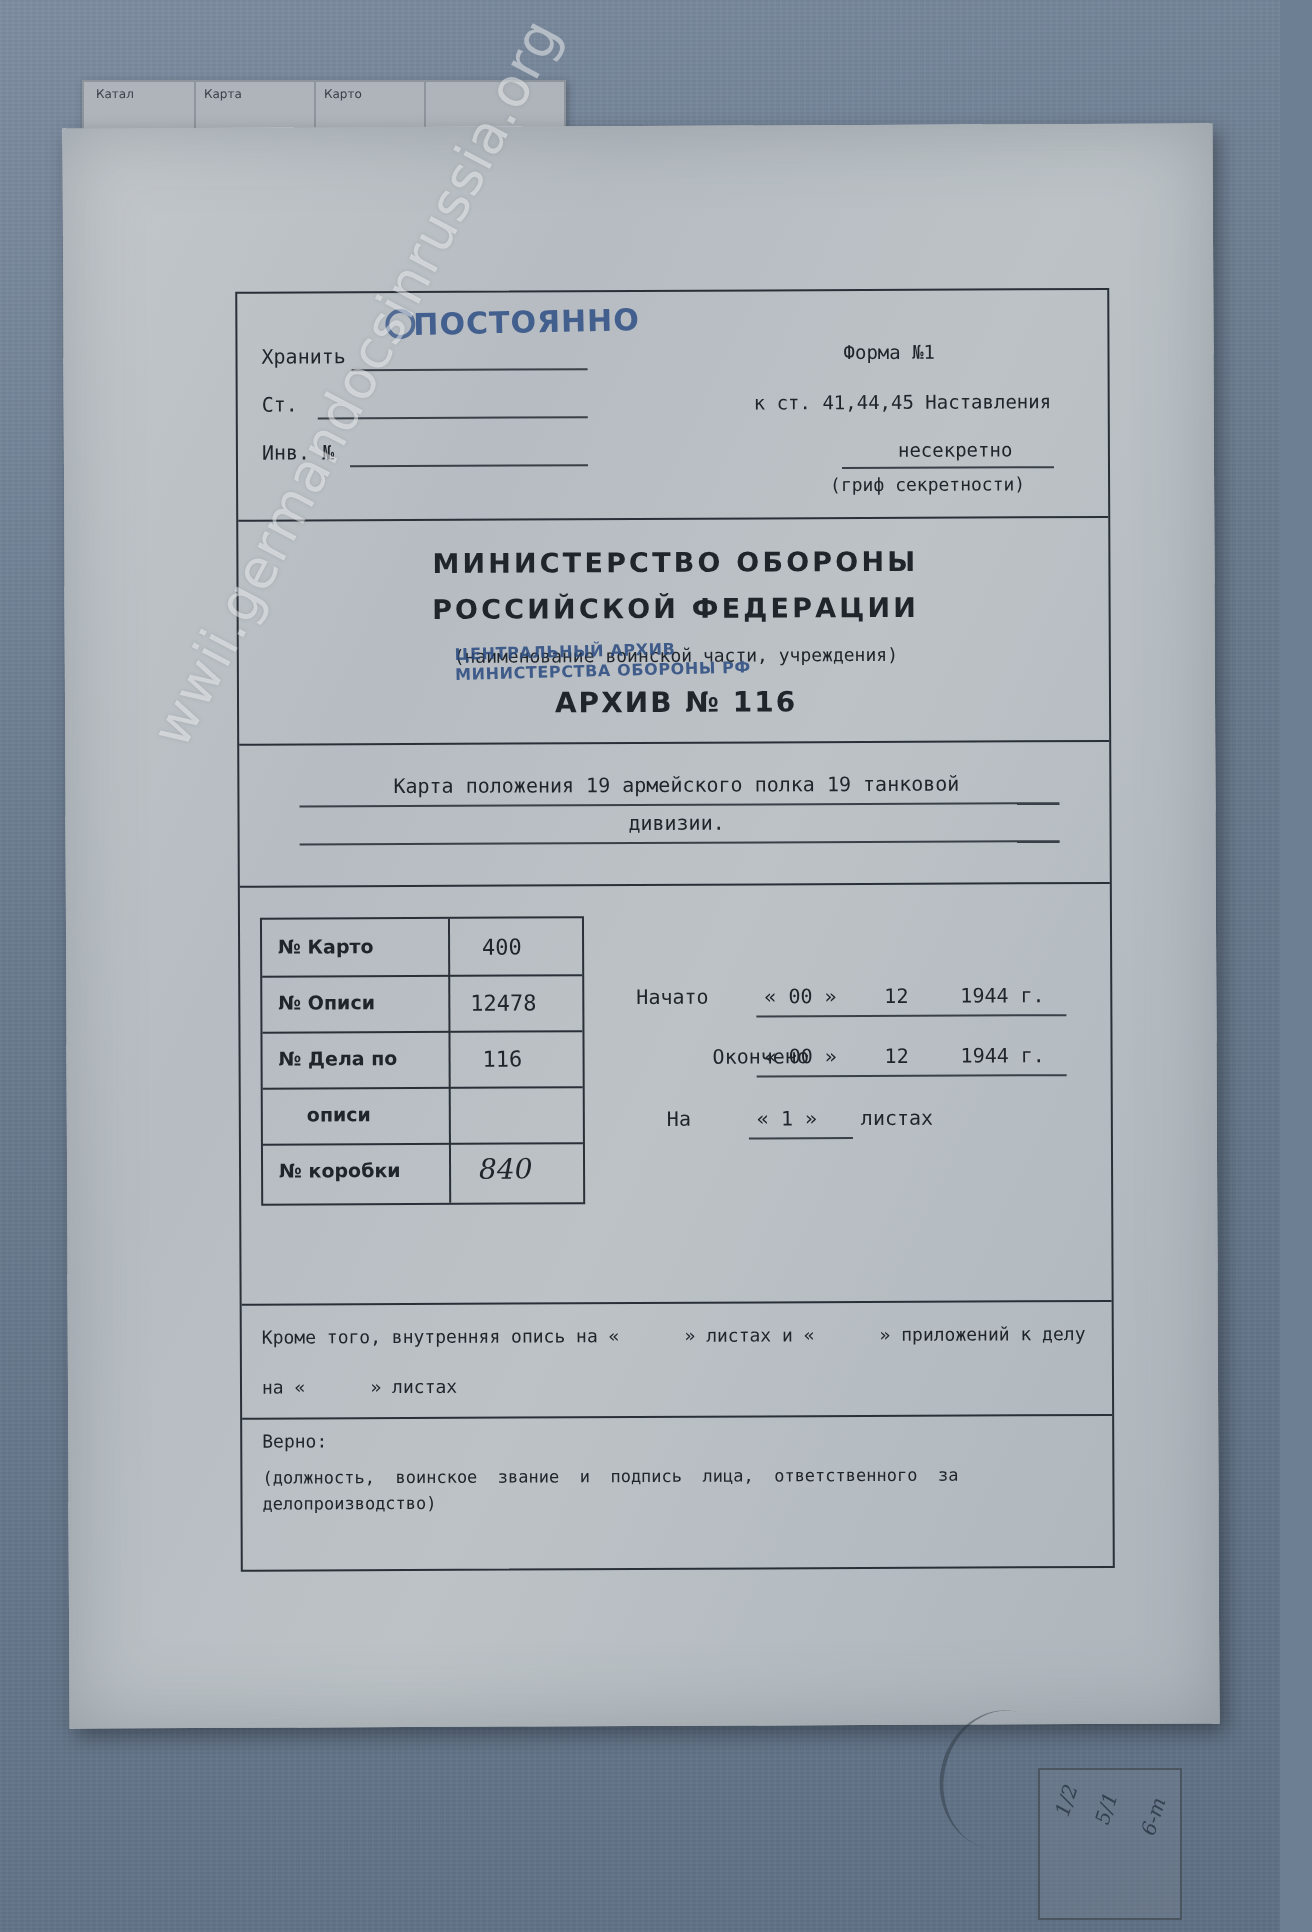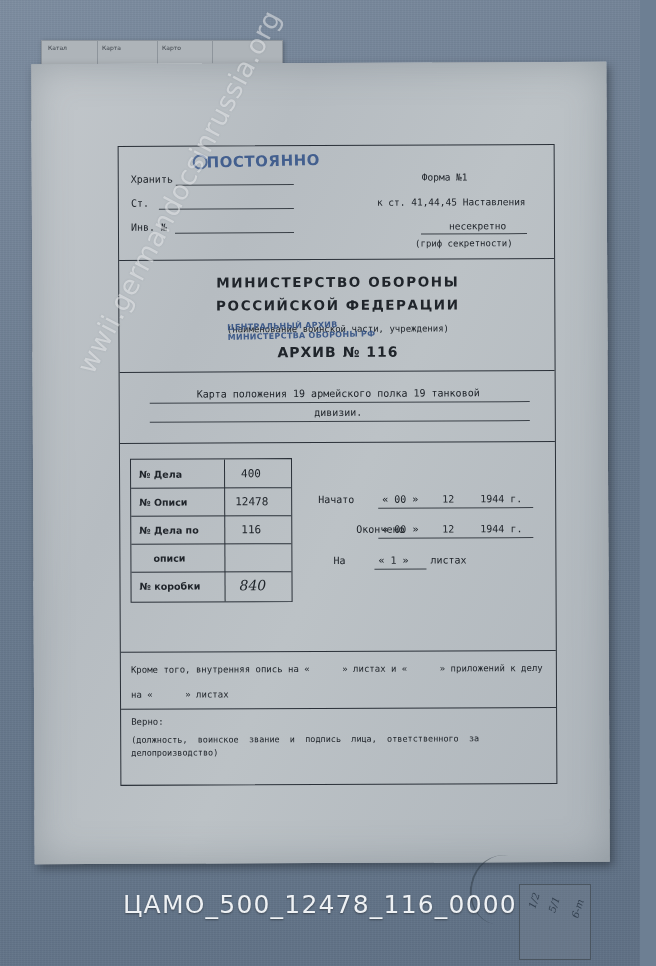--- a/index.html
+++ b/index.html
@@ -291,21 +291,21 @@
 
         <div class="hr" style="top:296px;"></div>
 
         <div class="ltable">
           <div class="vline"></div>
           <div class="rowline" style="top:28px;"></div>
           <div class="rowline" style="top:56px;"></div>
           <div class="rowline" style="top:84px;"></div>
           <div class="rowline" style="top:112px;"></div>
 
-          <div class="ltxt" style="left:8px; top:9px;">№ Дела</div>
+          <div class="ltxt" style="left:8px; top:9px;">№ Карто</div>
           <div class="ltxt" style="left:8px; top:37px;">№ Описи</div>
           <div class="ltxt" style="left:8px; top:65px;">№ Дела по</div>
           <div class="ltxt" style="left:22px; top:93px;">описи</div>
           <div class="ltxt" style="left:8px; top:121px;">№ коробки</div>
 
           <div class="lval" style="left:110px; top:8px;">400</div>
           <div class="lval" style="left:104px; top:36px;text-align:right;">12478</div>
           <div class="lval" style="left:110px; top:64px;">116</div>
           <div class="lval handwrite" style="left:108px; top:118px;">840</div>
         </div>
@@ -343,14 +343,13 @@
     <div class="watermark">wwii.germandocsinrussia.org</div>
   </div>
 
   <div class="pencil-arc"></div>
   <div class="scribble-box">
     <div class="scribble" style="left:6px; top:10px; transform: rotate(-72deg);">1/2</div>
     <div class="scribble" style="left:26px; top:14px; transform: rotate(-72deg);">5/1</div>
     <div class="scribble" style="left:48px; top:18px; transform: rotate(-72deg);">6-т</div>
   </div>
 
-  <div class="caption">ЦАМО_500_12478_116_0000</div>
 </div>
 
 </body></html>

